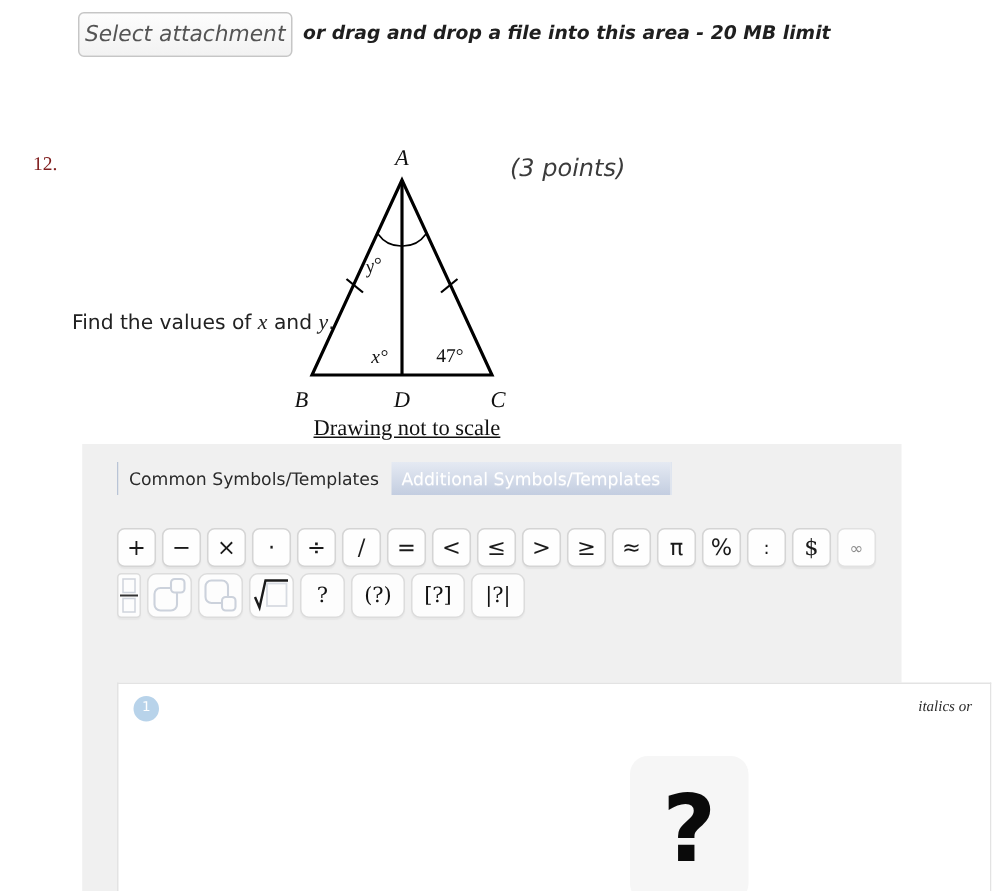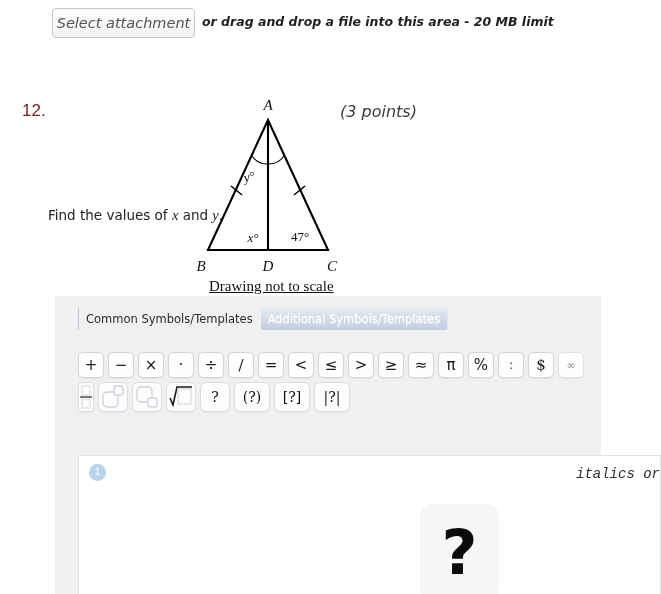--- a/index.html
+++ b/index.html
@@ -46,23 +46,23 @@
     font-weight: bold;
     color: #1f1f1f;
     font-family: "DejaVu Sans", sans-serif;
     white-space: nowrap;
   }
 
   
   #question-number {
     position: absolute;
     left: 22px; top: 101px;
-    font-size: 17px;
+    font-size: 13px;
     color: #7f1d1d;
-    font-family: Liberation Sans, sans-serif;
+    font-family: Liberation Serif, serif;
   }
   #question-points {
     position: absolute;
     left: 340px; top: 102px;
     font-size: 16px;
     font-style: italic;
     color: #3b3b3b;
     font-family: "DejaVu Sans", sans-serif;
     white-space: nowrap;
   }
@@ -204,25 +204,25 @@
     border-radius: 50%;
     background: #b8d3ea;
     color: #ffffff;
     font-size: 9px;
     line-height: 17px;
     text-align: center;
     font-family: "DejaVu Sans", sans-serif;
   }
   #answer-hint {
     position: absolute;
-    right: 0px; top: 10px;
-    font-size: 14px;
+    right: 12px; top: 10px;
+    font-size: 10px;
     font-style: italic;
     color: #2c2c2c;
-    font-family: Liberation Mono, monospace;
+    font-family: Liberation Serif, serif;
     white-space: nowrap;
   }
   #answer-placeholder-box {
     position: absolute;
     left: 341px; top: 48px;
     width: 79px; height: 97px;
     background: #f6f6f6;
     border-radius: 12px;
   }
   #answer-placeholder-glyph {

